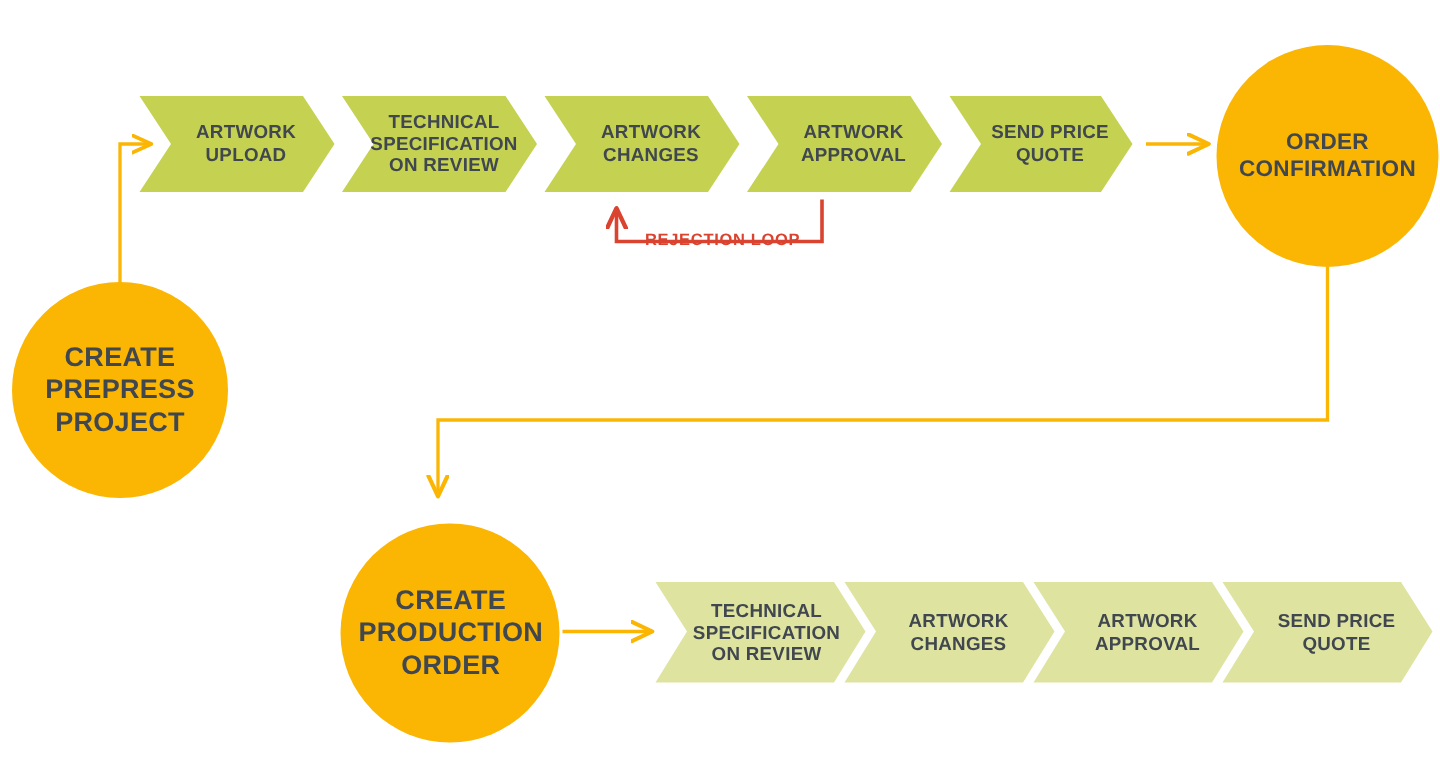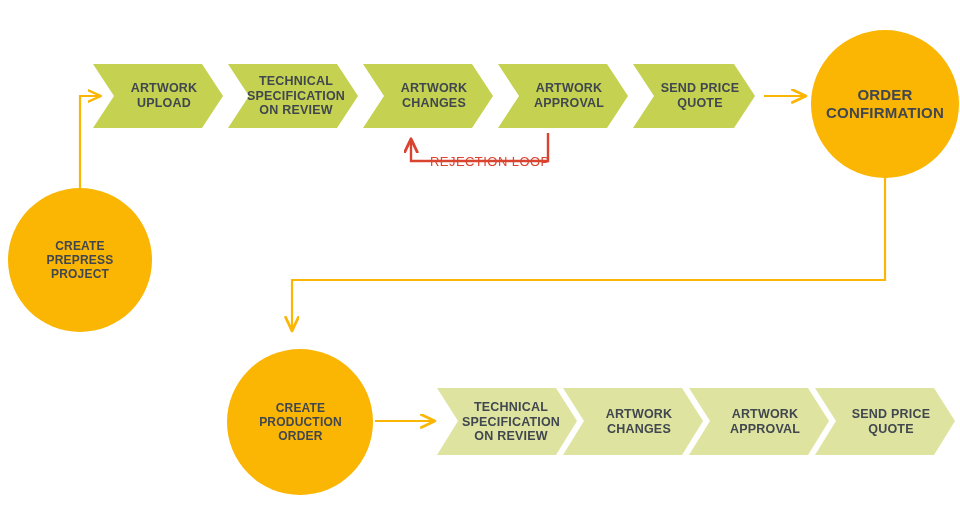--- a/index.html
+++ b/index.html
@@ -32,36 +32,36 @@
     justify-content: center;
     text-align: center;
     color: #40474F;
     font-weight: bold;
     letter-spacing: 0.2px;
     pointer-events: none;
     white-space: pre-line;
     line-height: 1.18;
   }
   .circle-label {
-    font-size: 12px;
+    font-size: 18px;
   }
   .circle-label.wide {
     font-size: 15px;
   }
   .chev-label-top {
     font-size: 12.5px;
   }
   .chev-label-bottom {
     font-size: 12.5px;
   }
   .loop-label {
     position: absolute;
     color: #D9432F;
-    font-size: 13px;
-    font-weight: normal;
+    font-size: 11px;
+    font-weight: bold;
     letter-spacing: 0.45px;
     white-space: nowrap;
     pointer-events: none;
   }
 </style>
 </head>
 <body>
 
 <div id="stage">
 

